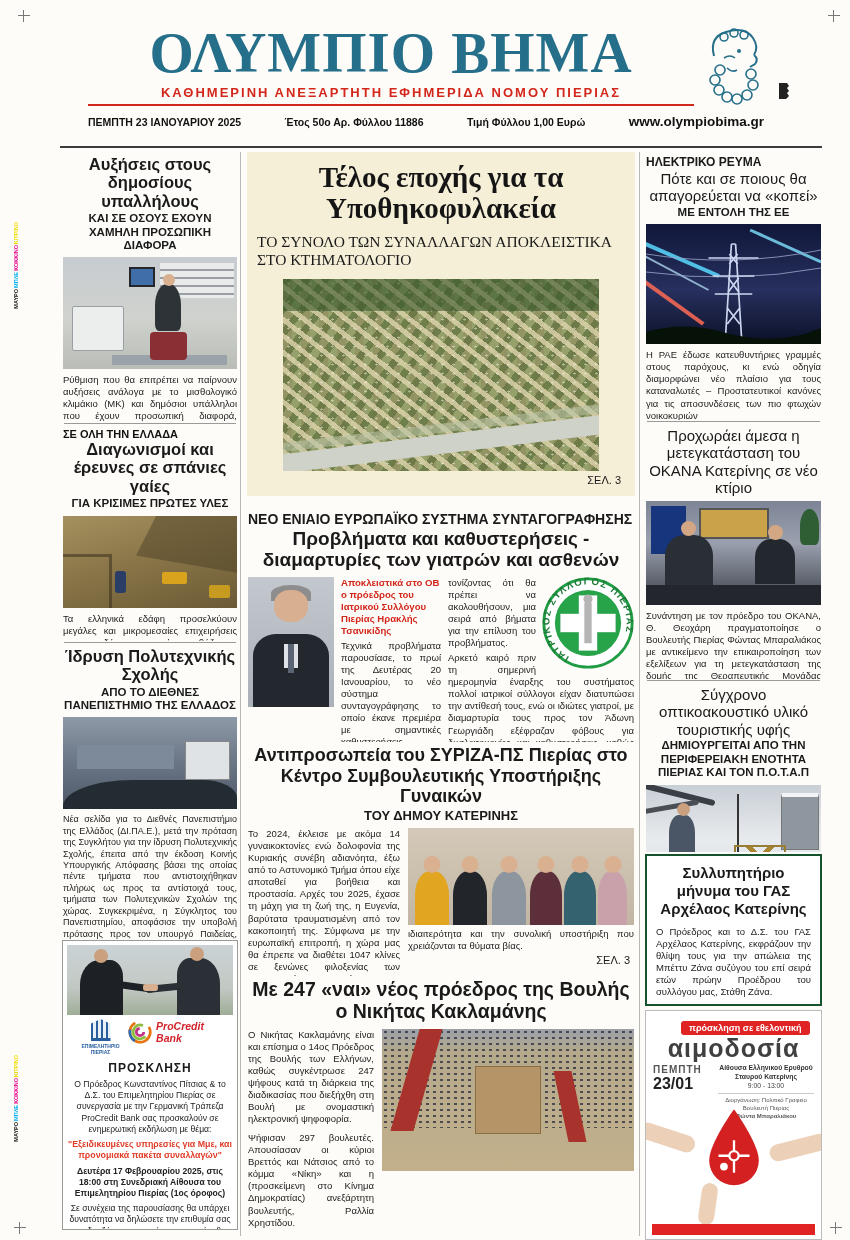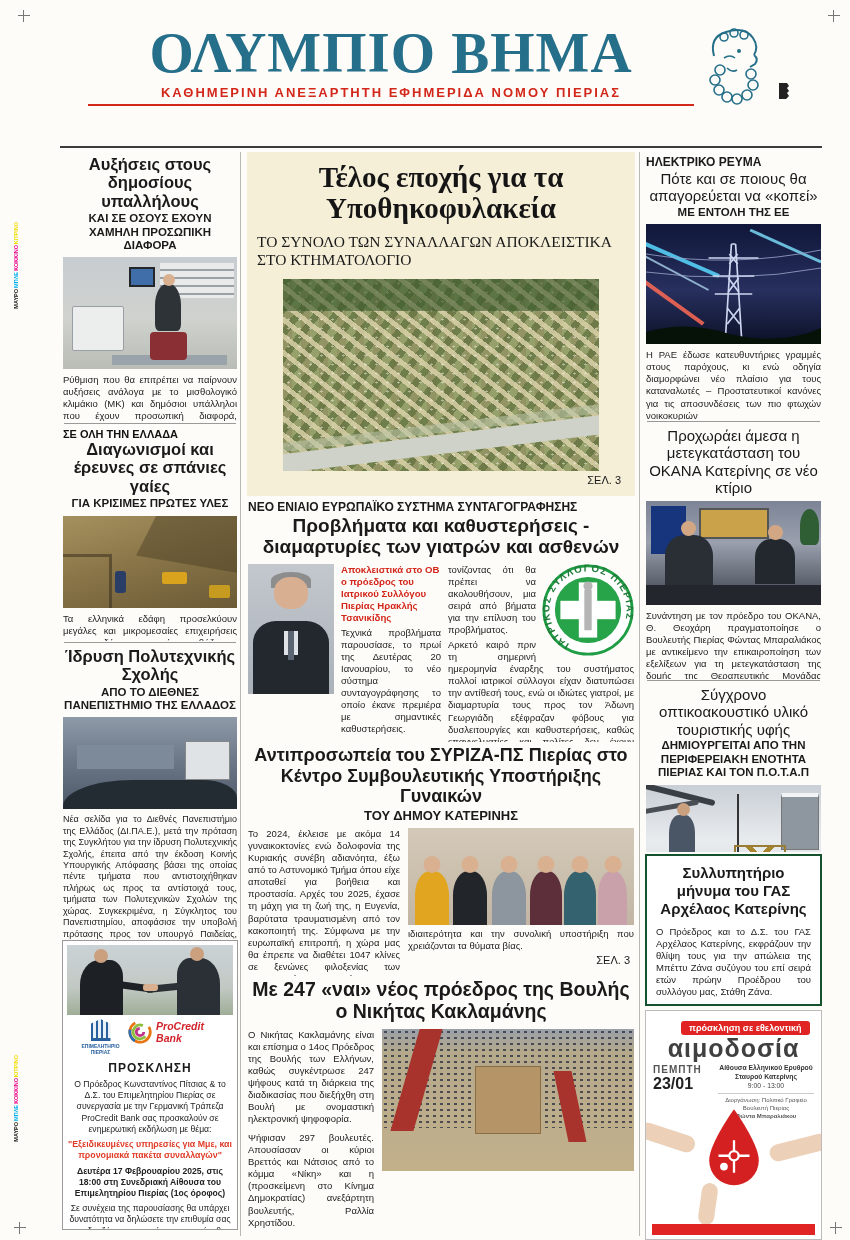--- a/index.html
+++ b/index.html
@@ -85,21 +85,21 @@
   .lead-sub{font-family:"Liberation Serif",serif;font-size:15.5px;font-weight:normal;text-align:left;line-height:1.2;margin-top:8px}
   .aerial{width:316px;height:192px;margin:9px auto 3px;background:#95a06b}
   .aerial::before{content:"";position:absolute;inset:0;background:
      repeating-linear-gradient(38deg, rgba(222,212,172,.8) 0 5px, transparent 5px 13px),
      repeating-linear-gradient(-52deg, rgba(80,100,50,.55) 0 7px, transparent 7px 15px),
      repeating-linear-gradient(90deg, rgba(140,120,80,.3) 0 9px, transparent 9px 18px)}
   .aerial::after{content:"";position:absolute;inset:0;background-image:radial-gradient(rgba(245,240,225,.95) 1px, transparent 1.5px);background-size:11px 9px;opacity:.55}
   .aerial-top{position:absolute;top:0;left:0;right:0;height:17%;background:rgba(56,86,42,.6);z-index:1}
   .aerial-road{position:absolute;left:-8%;bottom:9%;width:120%;height:10%;background:#cfd2c9;transform:rotate(-7deg);z-index:1;box-shadow:0 -16px 0 -5px rgba(185,195,165,.6)}
 
-  .doc-kicker{font-size:12px;font-weight:bold;margin:1px 0 2px}
+  .doc-kicker{font-size:14px;font-weight:bold;margin:12px 0 2px}
   .doc-hl{font-size:19px;font-weight:bold;text-align:center;line-height:1.1}
   .doc-row{display:flex;gap:7px;margin-top:6px;align-items:flex-start}
   .portrait{width:86px;height:130px;flex:none;margin:0;background:linear-gradient(180deg,#c3c8ce 0%,#aab1b8 100%)}
   .pt-hair{position:absolute;top:6%;left:27%;width:46%;height:13%;background:#8d8d8d;border-radius:50% 50% 0 0}
   .pt-head{position:absolute;top:10%;left:30%;width:40%;height:25%;background:#d9af91;border-radius:45%}
   .pt-coat{position:absolute;bottom:0;left:6%;width:88%;height:56%;background:#23272e;border-radius:30% 30% 0 0}
   .pt-shirt{position:absolute;bottom:30%;left:42%;width:16%;height:18%;background:#dfe3e8}
   .pt-tie{position:absolute;bottom:26%;left:47%;width:6%;height:22%;background:#5a6472}
   .doc-mid{width:100px;flex:none}
   .exclusive{color:#d3271c;font-weight:bold;font-size:9.6px;line-height:1.25}
@@ -238,20 +238,26 @@
         <circle cx="24" cy="13" r="4"></circle>
           <circle cx="34" cy="9" r="4"></circle>
           <circle cx="44" cy="11" r="4"></circle>
         <path d="M24 34 q6 -4 11 0 M27 44 q5 5 10 2"></path>
       </g>
       <circle cx="39" cy="27" r="2" fill="#266f8a"></circle>
     </svg>
     <svg class="press-mark" width="13" height="17">
       <path d="M2 1 h8 l2 3 -2 2 2 3 -2 2 2 3 -3 3 h-7 z" fill="#222"></path>
     </svg>
+    <div class="mh-dateline">
+      <span>ΠΕΜΠΤΗ 23 ΙΑΝΟΥΑΡΙΟΥ 2025</span>
+      <span>Έτος 50ο Αρ. Φύλλου 11886</span>
+      <span>Τιμή Φύλλου 1,00 Ευρώ</span>
+      <span class="mh-site">www.olympiobima.gr</span>
+    </div>
   </header>
   <div class="rule-top"></div>
   <div class="vsep v1"></div>
   <div class="vsep v2"></div>
 
   <section class="col-left">
 
     <article class="art L1">
       <h2 class="hl">Αυξήσεις στους δημοσίους υπαλλήλους</h2>
       <h3 class="sub">ΚΑΙ ΣΕ ΟΣΟΥΣ ΕΧΟΥΝ ΧΑΜΗΛΗ ΠΡΟΣΩΠΙΚΗ ΔΙΑΦΟΡΑ</h3>

